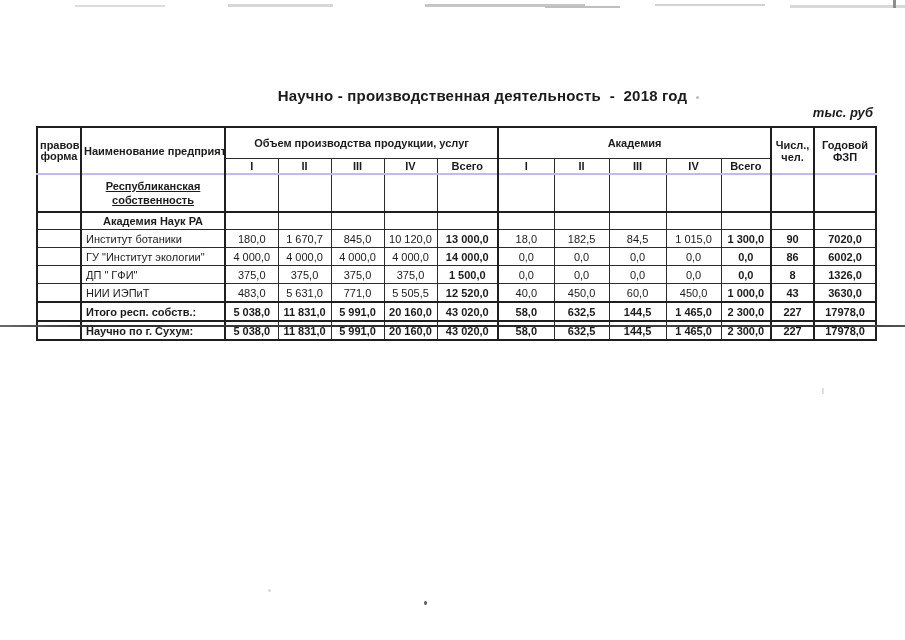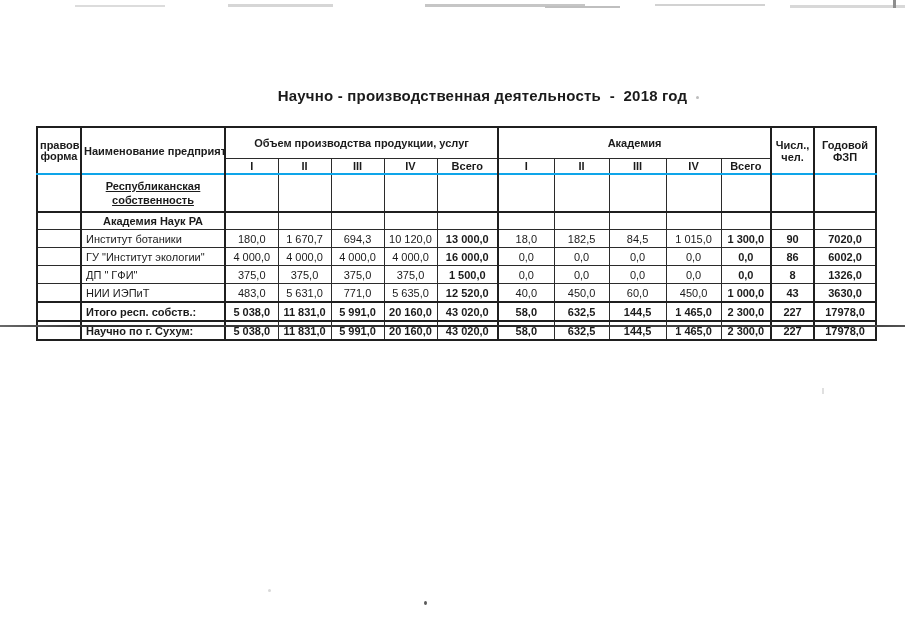--- a/index.html
+++ b/index.html
@@ -24,21 +24,21 @@
     border:1px solid #2b2b2b;text-align:center;vertical-align:middle;
     font-size:11px;padding:0 2px;overflow:hidden;
   }
   .hdr{font-weight:bold;}
   .lf-hdr{font-size:10px;line-height:11px;font-weight:bold;}
   .ent-hdr{font-size:10.5px;white-space:nowrap;}
   .two-line{line-height:12px;margin-left:8px;}
   .bl2{border-left:2px solid #1f1f1f !important;}
   tr.r-h1 td{height:30px;border-radius:17px;}
   tr.r-h2 td{height:14px;}
-  tr.r-s1 td{height:36px;border-top:2px solid #0ea5e9;margin-left:36px;}
+  tr.r-s1 td{height:36px;border-top:2px solid #c4b5fd;margin-left:36px;}
   tr.r-s2 td{height:16px;border-top:2px solid #1f1f1f;}
   tr.r-data td{height:17px;}
   tr.r-total td{font-weight:bold;border-top:2px solid #1f1f1f;}
   .name-cell{text-align:left !important;padding-left:4px !important;white-space:nowrap;}
   .center-name{font-weight:bold;margin-top:39px;}
   .sec-label div{font-weight:bold;text-decoration:underline;line-height:14px;}
   .b{font-weight:bold;}
   
   .fold-line{
     position:absolute;left:0;top:325px;width:905px;height:2px;
@@ -69,20 +69,21 @@
   <div class="art s4"></div>
   <div class="art s5"></div>
   <div class="art s6"></div>
   <div class="art s7"></div>
   <div class="art p1"></div>
   <div class="art p2"></div>
   <div class="art p3"></div>
   <div class="art p4"></div>
 
   <div class="title">Научно - производственная деятельность  -  2018 год</div>
+  <div class="units">тыс. руб</div>
 
   <table class="report">
     <colgroup>
       <col style="width:44px">
         <col style="width:144px">
       <col style="width:53px">
         <col style="width:53px">
         <col style="width:53px">
         <col style="width:53px">
         <col style="width:61px">
@@ -161,40 +162,40 @@
       <td></td>
       <td class="bl2"></td>
       <td class="bl2"></td>
     </tr>
 
     <tr class="r-data">
       <td></td>
       <td class="name-cell bl2">Институт ботаники</td>
       <td class="bl2">180,0</td>
       <td>1 670,7</td>
-      <td>694,3</td>
+      <td>845,0</td>
       <td>10 120,0</td>
       <td class="b">13 000,0</td>
       <td class="bl2">18,0</td>
       <td>182,5</td>
       <td>84,5</td>
       <td>1 015,0</td>
       <td class="b">1 300,0</td>
       <td class="b bl2">90</td>
       <td class="b bl2">7020,0</td>
     </tr>
 
     <tr class="r-data">
       <td></td>
       <td class="name-cell bl2">ГУ "Институт экологии"</td>
       <td class="bl2">4 000,0</td>
       <td>4 000,0</td>
       <td>4 000,0</td>
       <td>4 000,0</td>
-      <td class="b">16 000,0</td>
+      <td class="b">14 000,0</td>
       <td class="bl2">0,0</td>
       <td>0,0</td>
       <td>0,0</td>
       <td>0,0</td>
       <td class="b">0,0</td>
       <td class="b bl2">86</td>
       <td class="b bl2">6002,0</td>
     </tr>
 
     <tr class="r-data">
@@ -213,21 +214,21 @@
       <td class="b bl2">8</td>
       <td class="b bl2">1326,0</td>
     </tr>
 
     <tr class="r-data">
       <td></td>
       <td class="name-cell bl2">НИИ ИЭПиТ</td>
       <td class="bl2">483,0</td>
       <td>5 631,0</td>
       <td>771,0</td>
-      <td>5 635,0</td>
+      <td>5 505,5</td>
       <td class="b">12 520,0</td>
       <td class="bl2">40,0</td>
       <td>450,0</td>
       <td>60,0</td>
       <td>450,0</td>
       <td class="b">1 000,0</td>
       <td class="b bl2">43</td>
       <td class="b bl2">3630,0</td>
     </tr>
 

